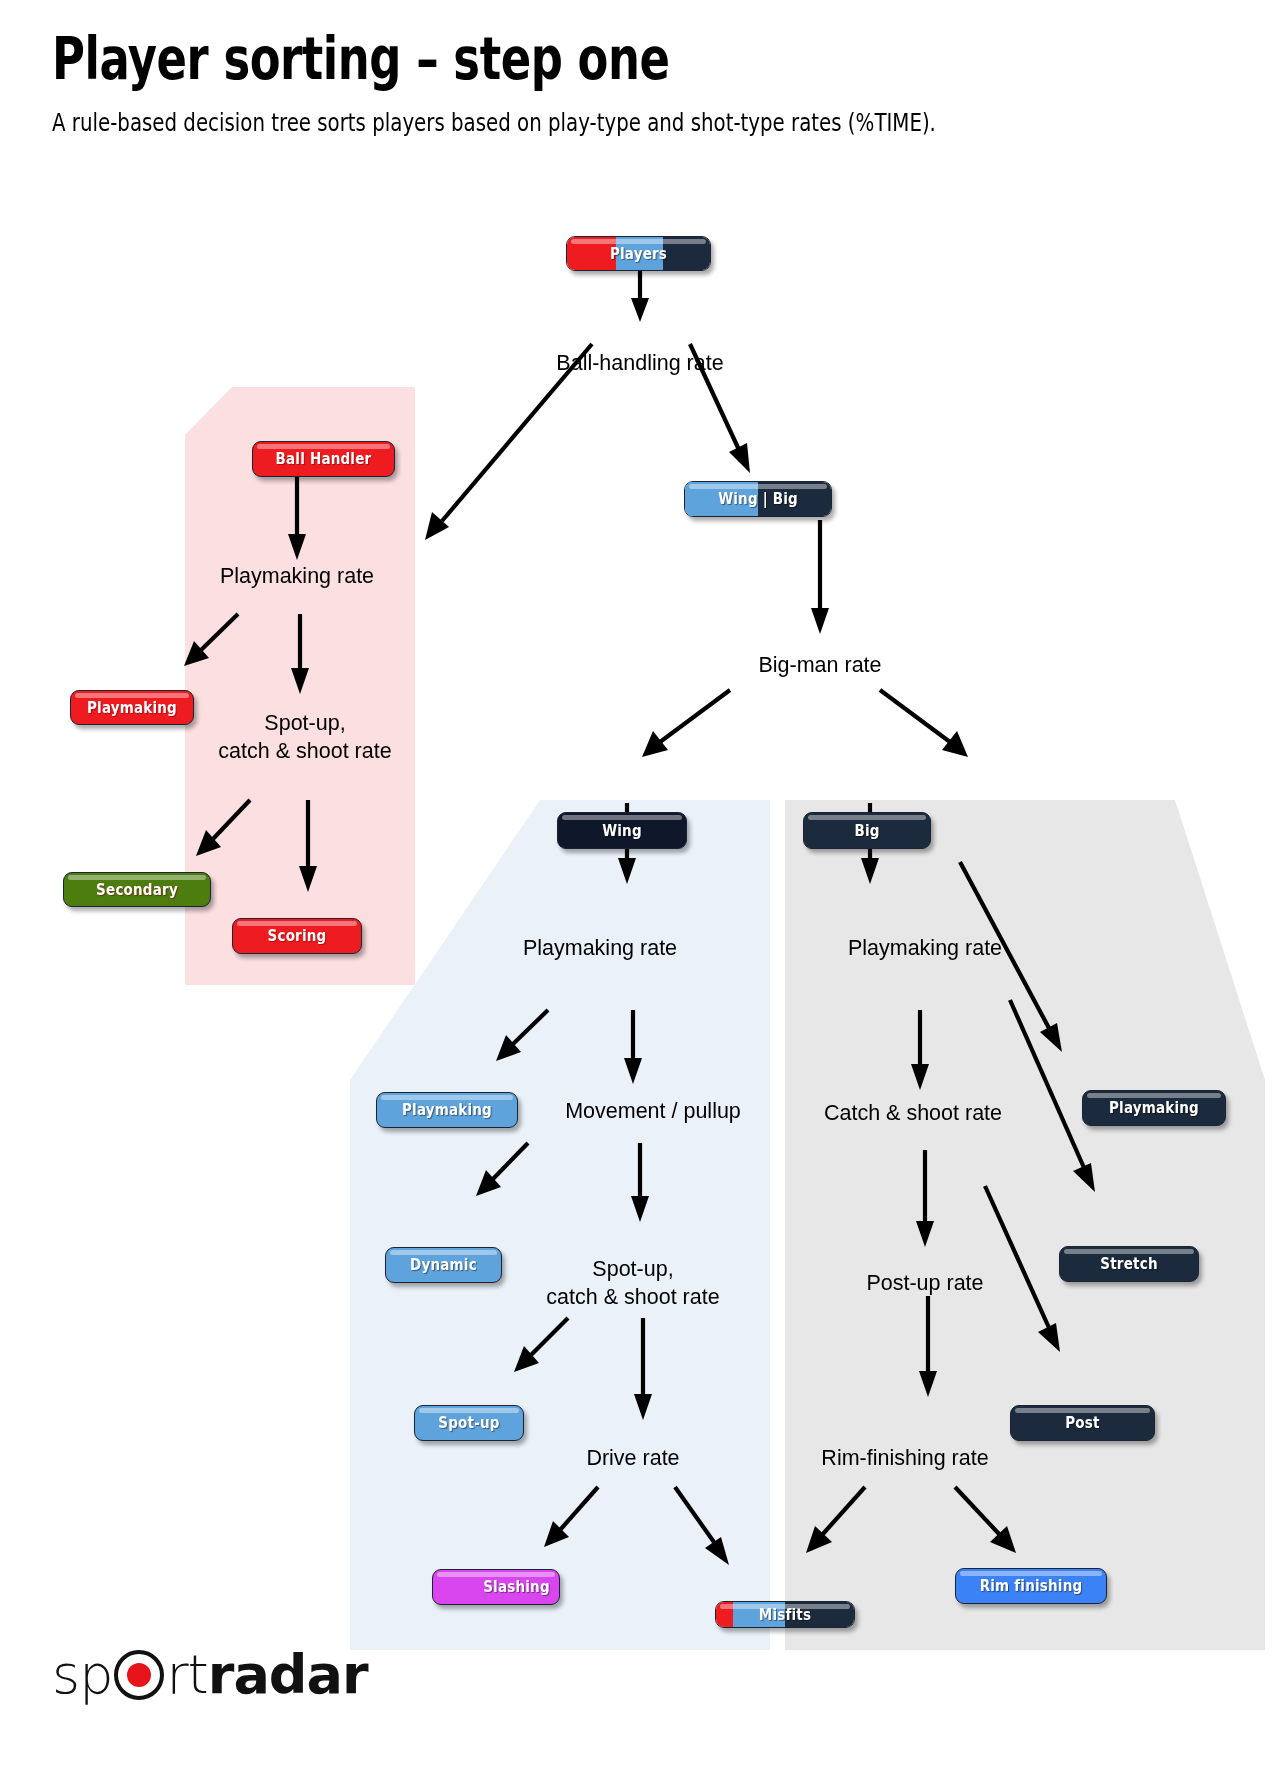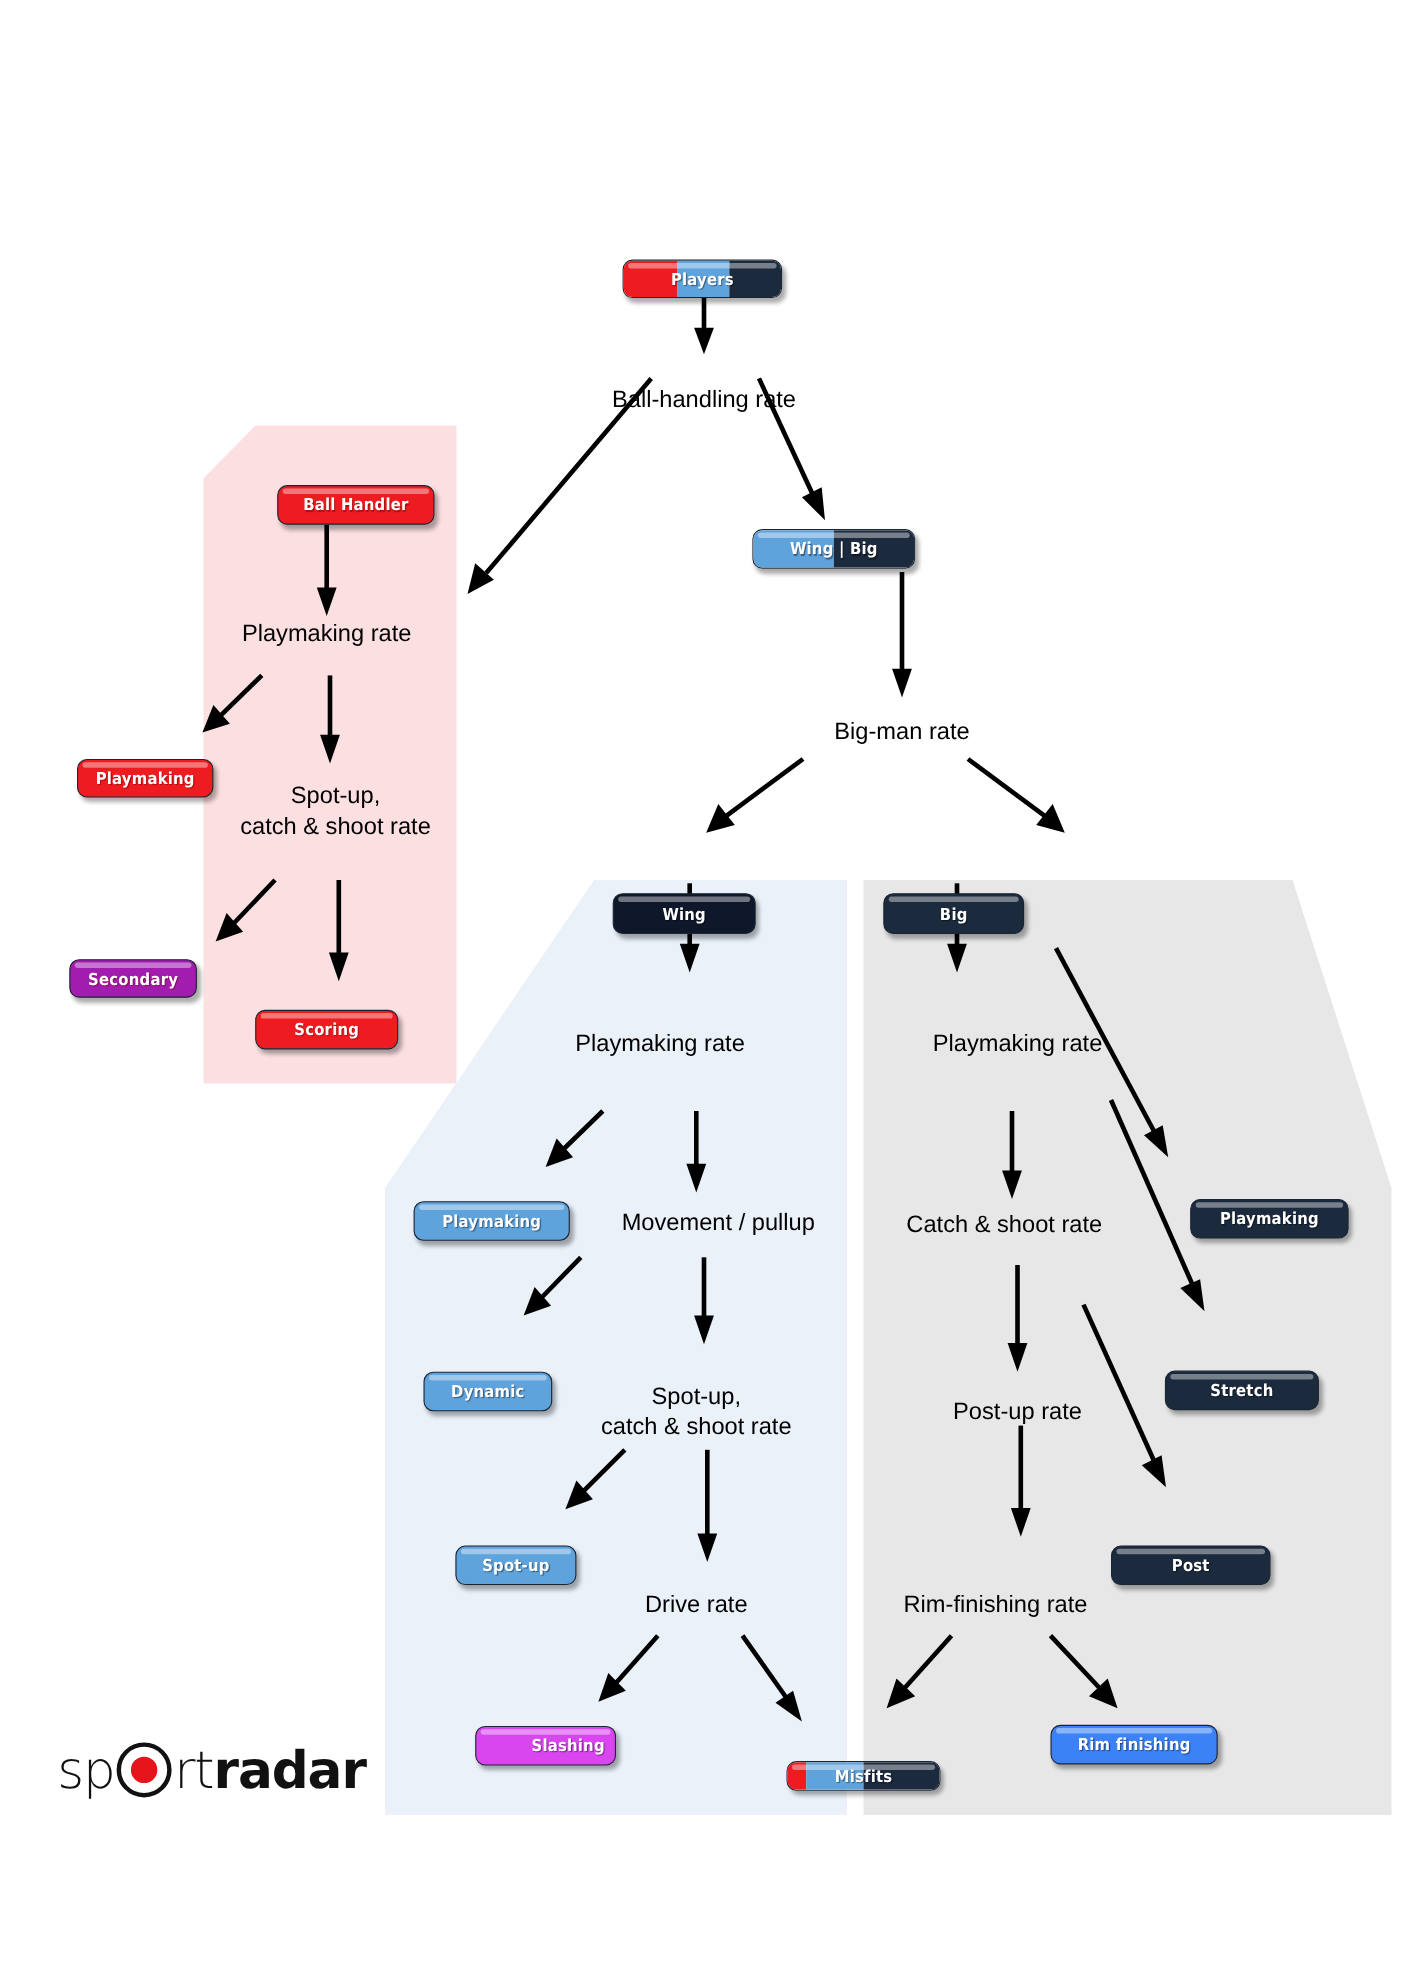--- a/index.html
+++ b/index.html
@@ -76,24 +76,24 @@
     font-weight:bold;
     font-size:15px;
     letter-spacing:0.2px;
     white-space:nowrap;
     text-shadow:1px 1px 1px rgba(0,0,0,0.45);
   }
   .chip.red  .txt{text-shadow:1px 1px 1px rgba(120,0,0,0.55);}
 
   
   .logo{
-    position:absolute;left:52px;top:1584px;
+    position:absolute;left:52px;top:1648px;
     display:flex;align-items:center;
     font-family:"DejaVu Sans","Liberation Sans",sans-serif;
-    font-size:47px;
+    font-size:54px;
     line-height:1;
     color:#111;
   }
   .logo .light{font-weight:300;letter-spacing:-1px;}
   .logo .bold{font-weight:bold;letter-spacing:-1px;}
   .logo .odot{
     display:inline-block;
     width:42px;height:42px;
     border-radius:50%;
     background:#ffffff;
@@ -109,20 +109,24 @@
     transform:translate(-50%,-50%);
     border-radius:50%;
     background:#e8141b;
   }
 </style>
 </head>
 <body>
 
 <div id="page">
 
+  <div class="header">
+    <div class="title">Player sorting – step one</div>
+    <div class="subtitle">A rule-based decision tree sorts players based on play-type and shot-type rates (%TIME).</div>
+  </div>
 
   <svg class="diagram" viewBox="0 0 1280 1792">
 
     <polygon class="panel-red" points="185,435 232,387 415,387 415,985 185,985"></polygon>
     <polygon class="panel-blue" points="350,1080 540,800 770,800 770,1650 350,1650"></polygon>
     <polygon class="panel-gray" points="785,800 1175,800 1265,1080 1265,1650 785,1650"></polygon>
 
     <g>
       <path class="arrow" d="M640,270 L640,302"></path>
       <polygon points="640,322 631,298 649,298" fill="#000"></polygon>
@@ -287,21 +291,21 @@
   <div class="chip red" style="left:252px;top:441px;width:143px;height:36px;background:#ee1c20;">
     <div class="gloss"></div>
     <span class="txt">Ball Handler</span>
   </div>
 
   <div class="chip red" style="left:70px;top:690px;width:124px;height:35px;background:#ee1c20;">
     <div class="gloss"></div>
     <span class="txt">Playmaking</span>
   </div>
 
-  <div class="chip red" style="left:63px;top:872px;width:116px;height:35px;background:#a21caf;">
+  <div class="chip red" style="left:63px;top:872px;width:148px;height:35px;background:#4d7c0f;">
     <div class="gloss"></div>
     <span class="txt">Secondary</span>
   </div>
 
   <div class="chip red" style="left:232px;top:918px;width:130px;height:36px;background:#ee1c20;">
     <div class="gloss"></div>
     <span class="txt">Scoring</span>
   </div>
 
   <div class="chip" style="left:557px;top:812px;width:130px;height:37px;background:#0f172a;">

